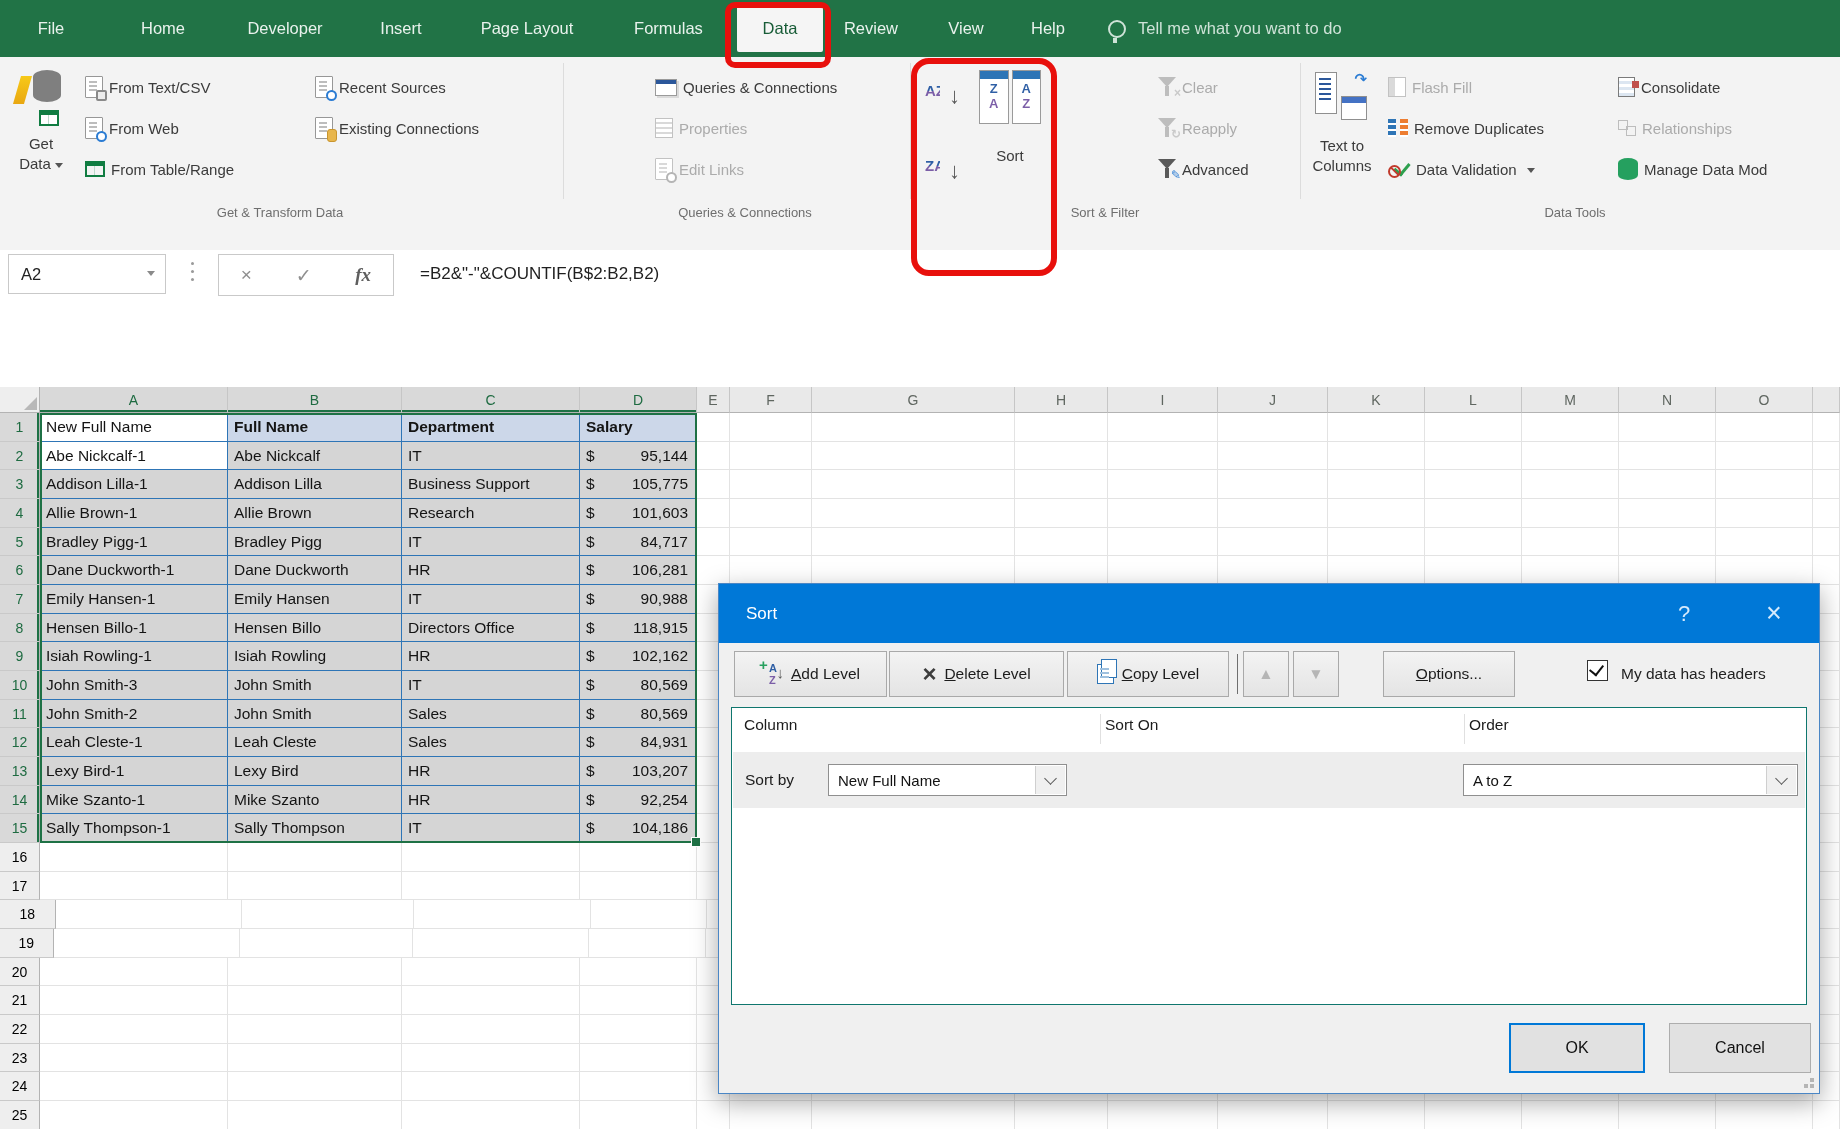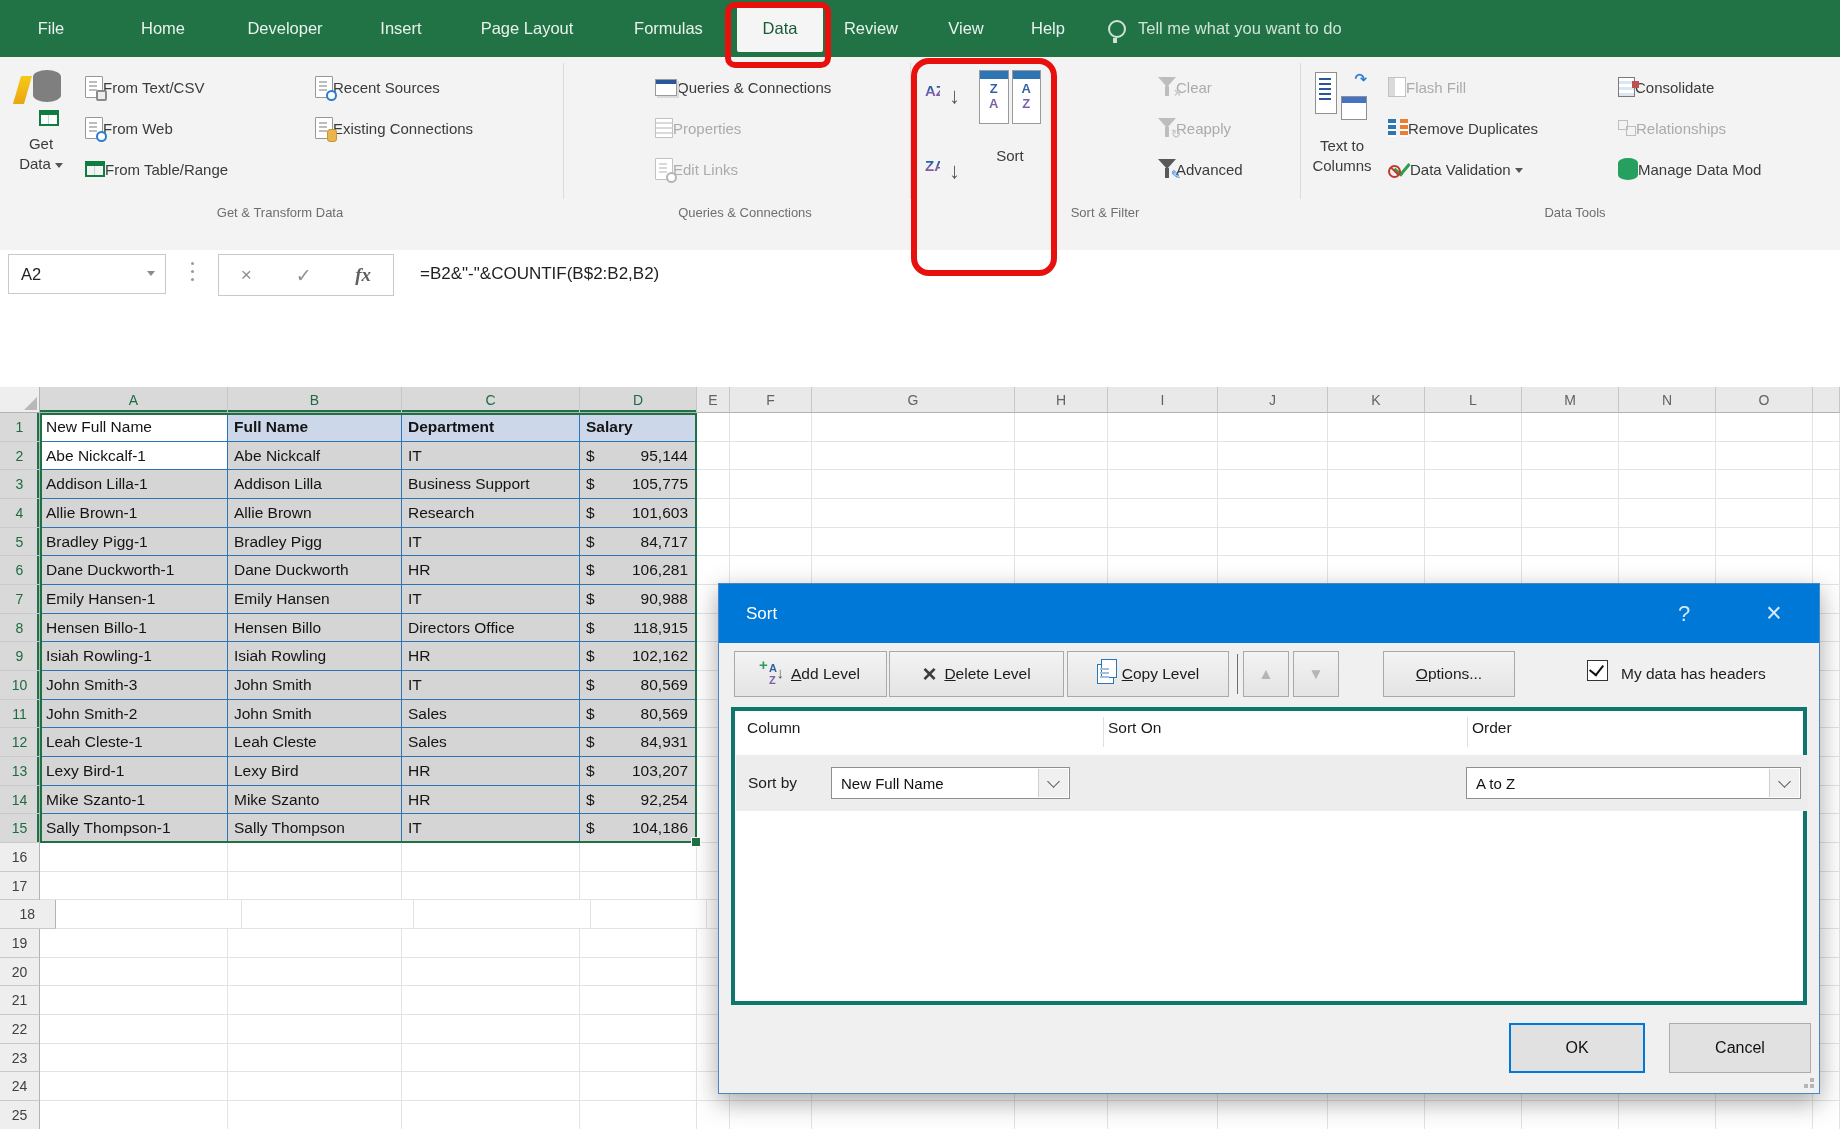--- a/index.html
+++ b/index.html
@@ -12,21 +12,21 @@
   .mitem.mactive{background:#f5f5f5;color:#185c37;height:47px;top:5px;border-radius:2px;font-weight:400}
   #tellme{position:absolute;left:1108px;top:0;height:57px;display:flex;align-items:center;gap:12px;
           color:#cfe3d8;font-size:16.5px}
   .bulb{width:14px;height:14px;border:2px solid #cfe3d8;border-radius:50%;position:relative;flex:none}
   .bulb::after{content:"";position:absolute;left:3px;bottom:-7px;width:4px;height:5px;background:#cfe3d8}
   
   #ribbon{position:absolute;left:0;top:57px;width:1840px;height:167px;background:#f3f3f3;
           border-bottom:1px solid #d8d8d8}
   .rsep{position:absolute;top:6px;height:136px;width:1px;background:#dcdcdc}
   .glabel{position:absolute;top:148px;font-size:13px;color:#6e6e6e;transform:translateX(-50%);white-space:nowrap}
-  .ritem{position:absolute;height:28px;display:flex;align-items:center;gap:0;font-size:15px;color:#3b3b3b;white-space:nowrap}
+  .ritem{position:absolute;height:28px;display:flex;align-items:center;gap:6px;font-size:15px;color:#3b3b3b;white-space:nowrap}
   .ritem.gray{color:#ababab}
   .rbig{position:absolute;top:5px;height:138px;display:flex;flex-direction:column;align-items:center;
         font-size:15px;color:#3b3b3b}
   .rbig .lbl{line-height:20px}
   .dar{display:inline-block;width:0;height:0;border:4px solid transparent;border-top:5px solid #555;
        margin-left:4px;position:relative;top:3px}
   
   .ic{position:relative;display:inline-block;flex:none}
   .ic-doc{width:16px;height:20px;background:#fff;border:1px solid #979797;border-radius:1px}
   .ic-doc i{position:absolute;left:3px;top:4px;width:8px;height:2px;background:#bdbdbd;
@@ -126,21 +126,21 @@
   #col-header-row{display:flex;height:26px}
   .colhdr{box-sizing:border-box;border-right:1px solid #c6c6c6;border-bottom:1px solid #b3b3b3;
       background:#e9e9e9;display:flex;align-items:center;justify-content:center;font-size:14px;color:#5f6660}
   .colhdr.selhdr{background:#d9d9d9;color:#1e6b41;box-shadow:inset 0 -2px 0 #1e7145}
   .corner{box-sizing:border-box;border-right:1px solid #b3b3b3;border-bottom:1px solid #b3b3b3;
       background:#eeeeee;position:relative}
   .corner-tri{position:absolute;right:2px;bottom:2px;width:0;height:0;border-left:13px solid transparent;
       border-bottom:13px solid #b8b8b8}
   .sheet-row{display:flex;height:28.68px}
   .rowhdr{box-sizing:border-box;border-right:1px solid #b3b3b3;border-bottom:1px solid #c9c9c9;
-      background:#eeeeee;display:flex;align-items:center;justify-content:center;font-size:14px;color:#404040}
+      background:#eeeeee;display:flex;align-items:center;justify-content:center;font-size:14px;color:#000000}
   .rowhdr.selhdr-r{background:#d9d9d9;color:#1e6b41;box-shadow:inset -2px 0 0 #1e7145}
   .cell{box-sizing:border-box;border-right:1px solid #e3e3e3;border-bottom:1px solid #e3e3e3;
       font-size:15.5px;display:flex;align-items:center;padding-left:6px;color:#141414;overflow:hidden;white-space:nowrap}
   .tcell{border-right:1px solid #2e75b6;border-bottom:1px solid #2e75b6}
   .thdr{background:#ccd7e9;font-weight:bold}
   .a1{background:#fff}
   .scell{background:#d5d5d5}
   .acell{background:#fff}
   .salary{justify-content:space-between;padding-right:8px}
   .range-outline{position:absolute;left:40px;top:26px;width:657px;height:430.2px;border:2px solid #1e7145;
@@ -183,21 +183,21 @@
   .ic-copy::before{content:"";position:absolute;left:3px;top:-6px;width:14px;height:17px;
       border:1.5px solid #2e75b6;background:#fff}
   .ic-copy::after{content:"";position:absolute;left:2px;top:3px;width:9px;height:2px;background:#9fc0de;
       box-shadow:0 4px 0 #9fc0de,0 8px 0 #9fc0de}
   .cb{position:absolute;left:868px;top:76px;width:21px;height:21px;background:#fff;border:1.5px solid #333;
       box-sizing:border-box}
   .cb::after{content:"";position:absolute;left:4px;top:1px;width:7px;height:11px;
       border-right:2.5px solid #111;border-bottom:2.5px solid #111;transform:rotate(38deg)}
   #cb-label{position:absolute;left:902px;top:67px;height:46px;display:flex;align-items:center;font-size:15.5px}
   #listbox{position:absolute;left:12px;top:123px;width:1076px;height:298px;background:#fff;
-      border:4px solid #0f766e;box-sizing:border-box}
+      border:1px solid #0f766e;box-sizing:border-box}
   .lb-hdr{position:absolute;top:8px;font-size:15.5px;color:#1c1c1c}
   .lb-vsep{position:absolute;top:6px;width:1px;height:30px;background:#e0e0e0}
   #crit-band{position:absolute;left:1px;top:44px;width:1072px;height:56px;background:#ededed}
   #sortby-label{position:absolute;left:12px;top:0;height:56px;display:flex;align-items:center;color:#1c1c1c}
   .dd{position:absolute;top:12px;height:32px;background:#fff;border:1px solid #8f8f8f;display:flex;
       align-items:center;padding-left:9px;font-size:15px;color:#111;box-sizing:border-box}
   .ddchev{position:absolute;right:1px;top:1px;bottom:1px;width:29px;background:#f0f0f0;
       border-left:1px solid #cfcfcf;display:flex;align-items:center;justify-content:center}
   .chev{width:8px;height:8px;border-right:1.8px solid #555;border-bottom:1.8px solid #555;
       transform:rotate(45deg);margin-top:-4px}
@@ -789,21 +789,21 @@
         <div class="cell" style="width: 110px;"></div>
         <div class="cell" style="width: 110px;"></div>
         <div class="cell" style="width: 97px;"></div>
         <div class="cell" style="width: 97px;"></div>
         <div class="cell" style="width: 97px;"></div>
         <div class="cell" style="width: 97px;"></div>
         <div class="cell" style="width: 97px;"></div>
         <div class="cell" style="width: 27px;"></div>
       </div>
       <div class="sheet-row">
-        <div class="rowhdr" style="width: 40px;">19</div>
+        <div class="rowhdr" style="width: 54px;">19</div>
         <div class="cell" style="width: 188px;"></div>
         <div class="cell" style="width: 174px;"></div>
         <div class="cell" style="width: 178px;"></div>
         <div class="cell" style="width: 117px;"></div>
         <div class="cell" style="width: 33px;"></div>
         <div class="cell" style="width: 82px;"></div>
         <div class="cell" style="width: 203px;"></div>
         <div class="cell" style="width: 93px;"></div>
         <div class="cell" style="width: 110px;"></div>
         <div class="cell" style="width: 110px;"></div>

